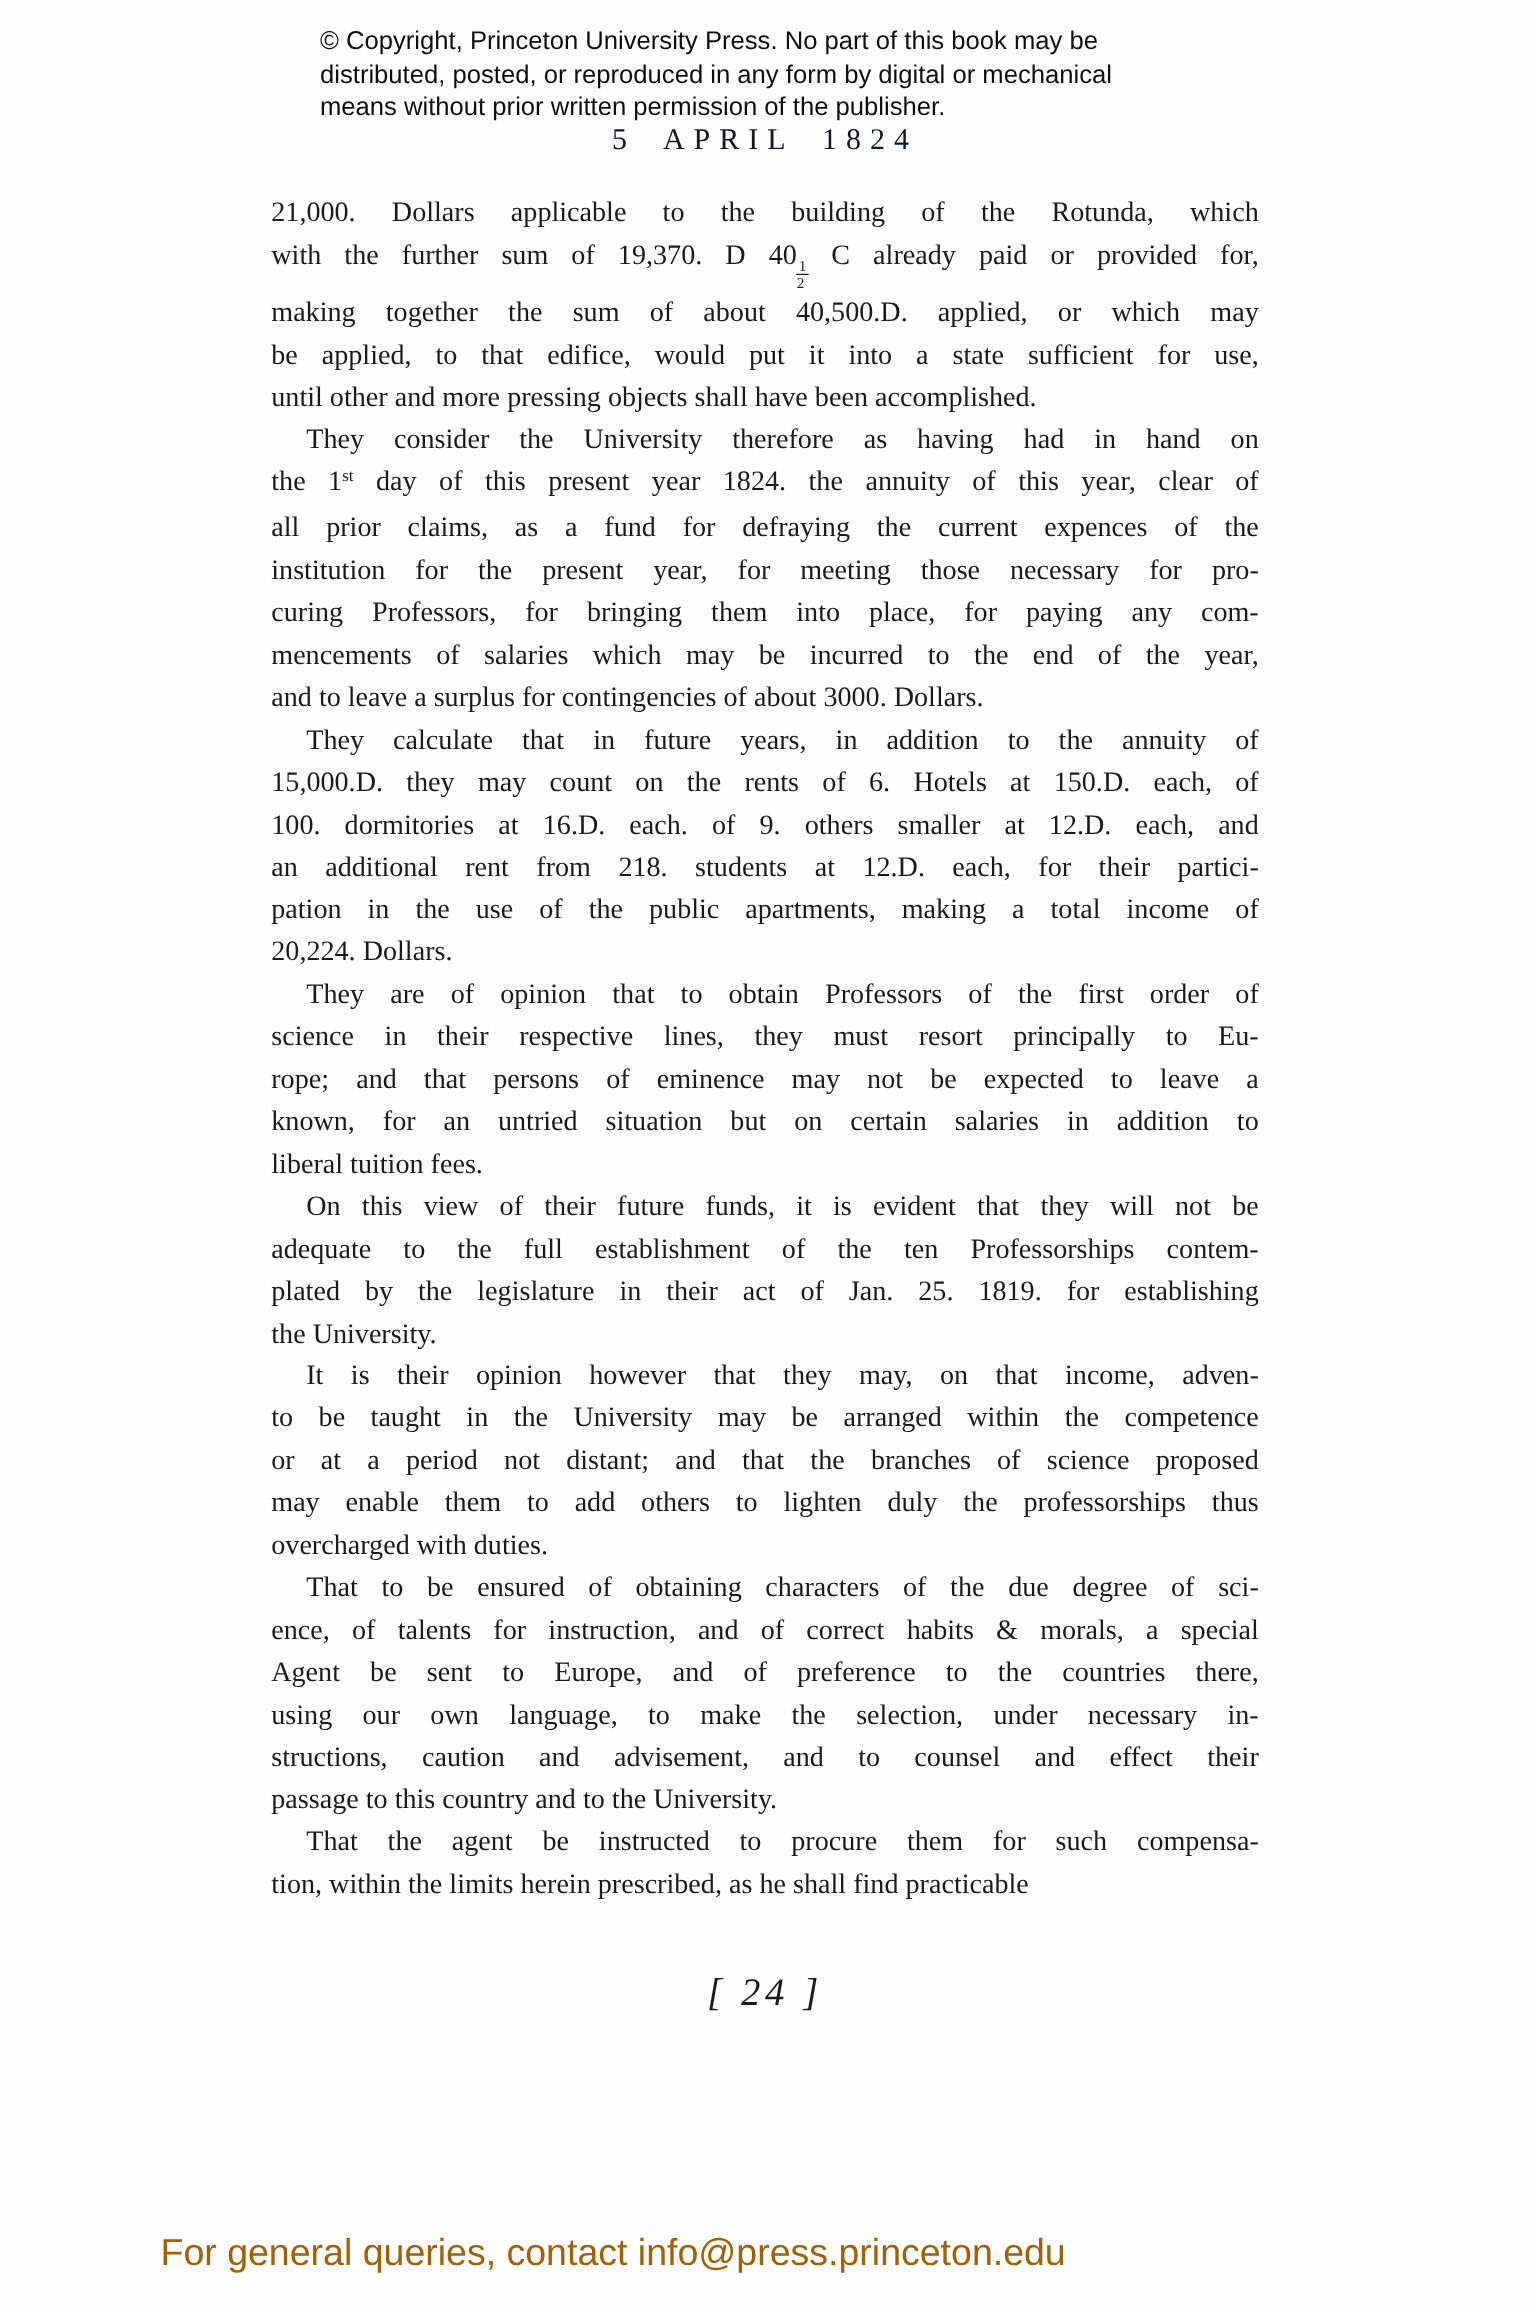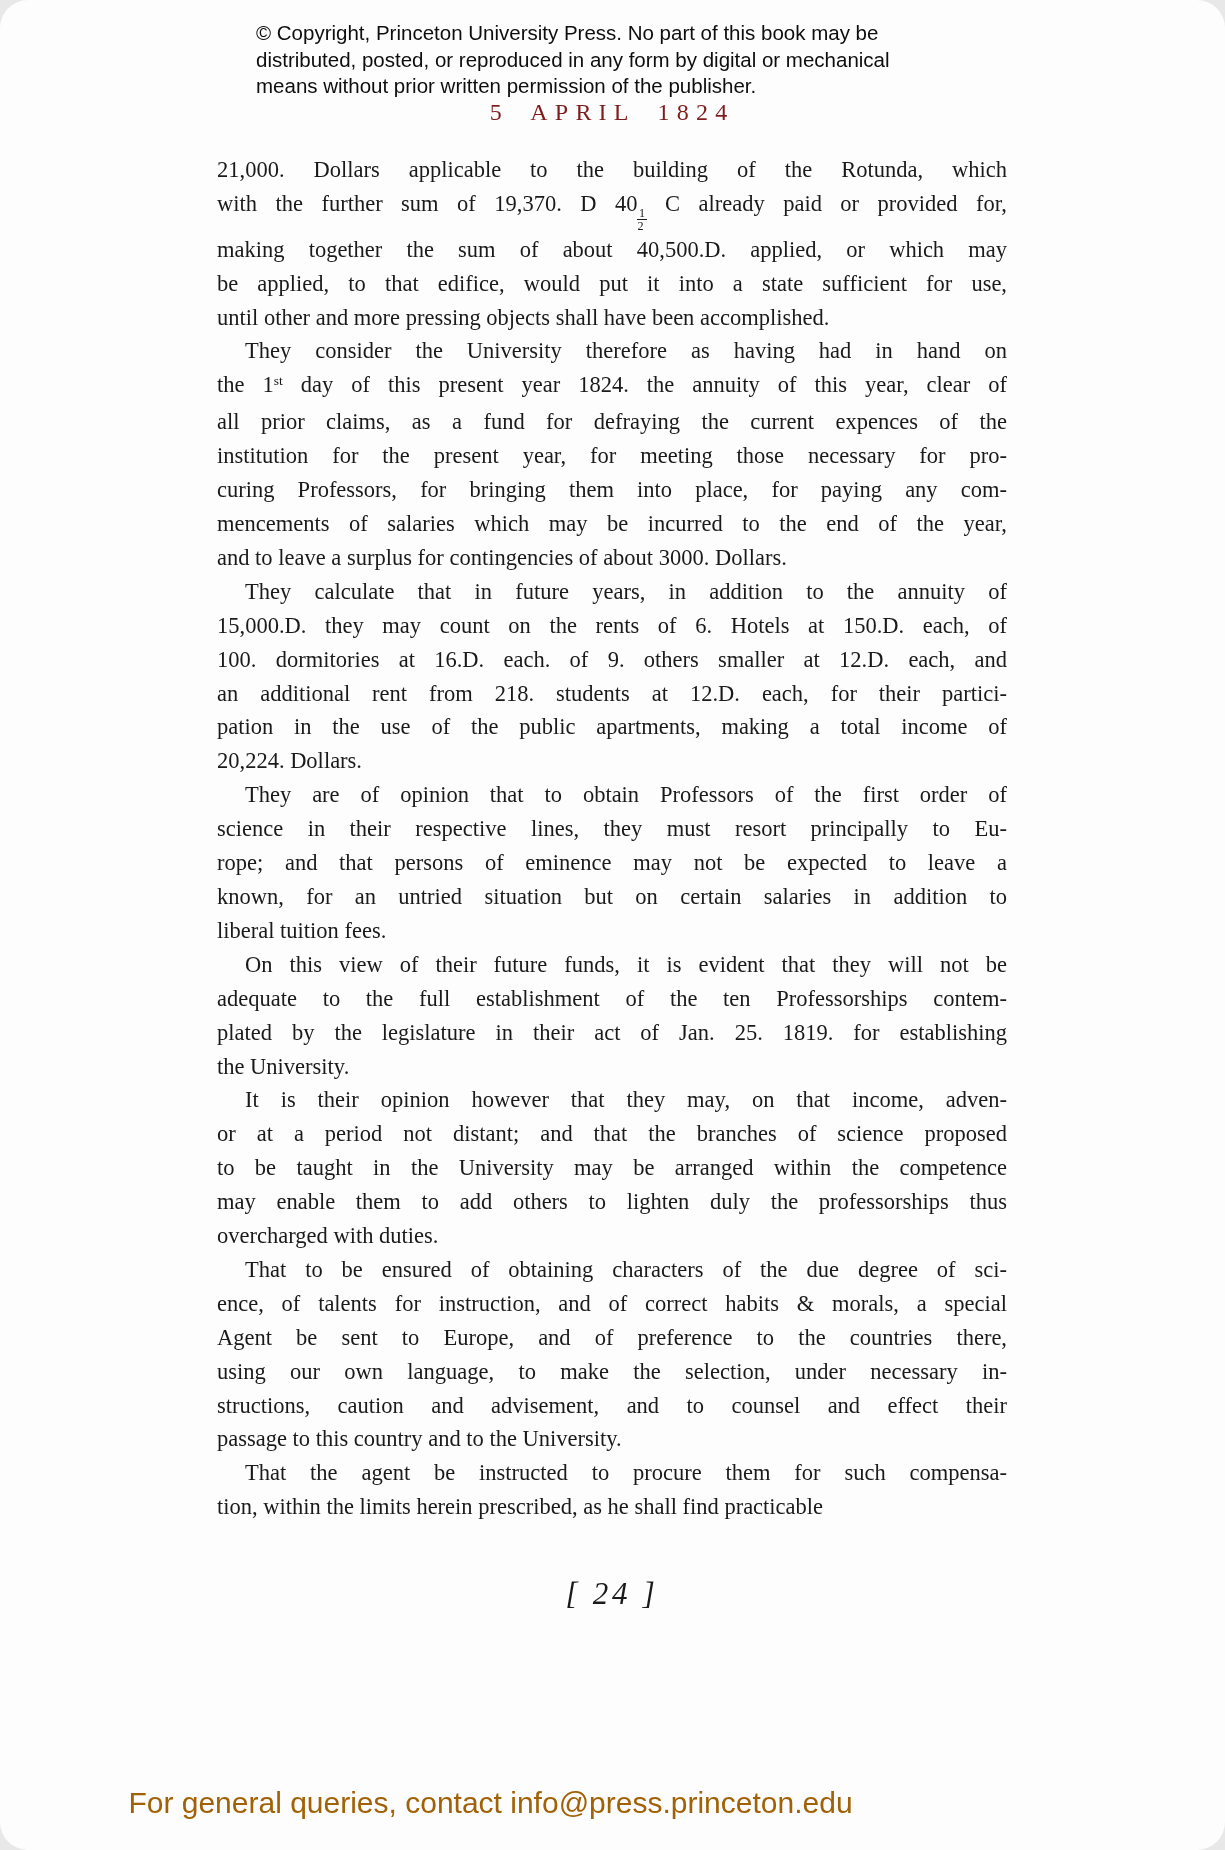--- a/index.html
+++ b/index.html
@@ -3,37 +3,36 @@
 <meta charset="utf-8">
 <style>
   html,body { margin:0; padding:0; }
   body { background:#e8e8e8; font-family:"Liberation Serif","DejaVu Serif",serif; }
   .page {
     position:relative;
     width:1225px; height:1850px;
     margin:0 auto;
     background:#fdfdfd;
     overflow:hidden;
-    border-radius:28px;
   }
   
   .notice {
     position:absolute; left:256px; top:20px;
     font-family:"Liberation Sans","DejaVu Sans",sans-serif;
     font-size:20.5px; line-height:26.5px;
     color:#0e0e0e;
   }
   
   .dateline {
     position:absolute; top:99px; left:217px; width:790px;
     text-align:center;
     font-size:24px;
     letter-spacing:0.30em;
     word-spacing:0.40em;
-    color:#7f1d1d;
+    color:#0f172a;
     white-space:nowrap;
   }
   
   .bodyblock {
     position:absolute; left:217px; top:153px; width:790px;
     font-size:22.5px; line-height:33.9px;
     color:#1a1a1a;
   }
   .line {
     text-align:justify;
@@ -112,22 +111,22 @@
       <div class="line ind">They are of opinion that to obtain Professors of the first order of</div>
       <div class="line">science in their respective lines, they must resort principally to Eu-</div>
       <div class="line">rope; and that persons of eminence may not be expected to leave a</div>
       <div class="line">known, for an untried situation but on certain salaries in addition to</div>
       <div class="line pl">liberal tuition fees.</div>
       <div class="line ind">On this view of their future funds, it is evident that they will not be</div>
       <div class="line">adequate to the full establishment of the ten Professorships contem-</div>
       <div class="line">plated by the legislature in their act of Jan. 25. 1819. for establishing</div>
       <div class="line pl">the University.</div>
       <div class="line ind">It is their opinion however that they may, on that income, adven-</div>
+      <div class="line">to be taught in the University may be arranged within the competence</div>
       <div class="line">or at a period not distant; and that the branches of science proposed</div>
-      <div class="line">to be taught in the University may be arranged within the competence</div>
       <div class="line">may enable them to add others to lighten duly the professorships thus</div>
       <div class="line pl">overcharged with duties.</div>
       <div class="line ind">That to be ensured of obtaining characters of the due degree of sci-</div>
       <div class="line">ence, of talents for instruction, and of correct habits &amp; morals, a special</div>
       <div class="line">Agent be sent to Europe, and of preference to the countries there,</div>
       <div class="line">using our own language, to make the selection, under necessary in-</div>
       <div class="line">structions, caution and advisement, and to counsel and effect their</div>
       <div class="line pl">passage to this country and to the University.</div>
       <div class="line ind">That the agent be instructed to procure them for such compensa-</div>
       <div class="line pl">tion, within the limits herein prescribed, as he shall find practicable</div>

